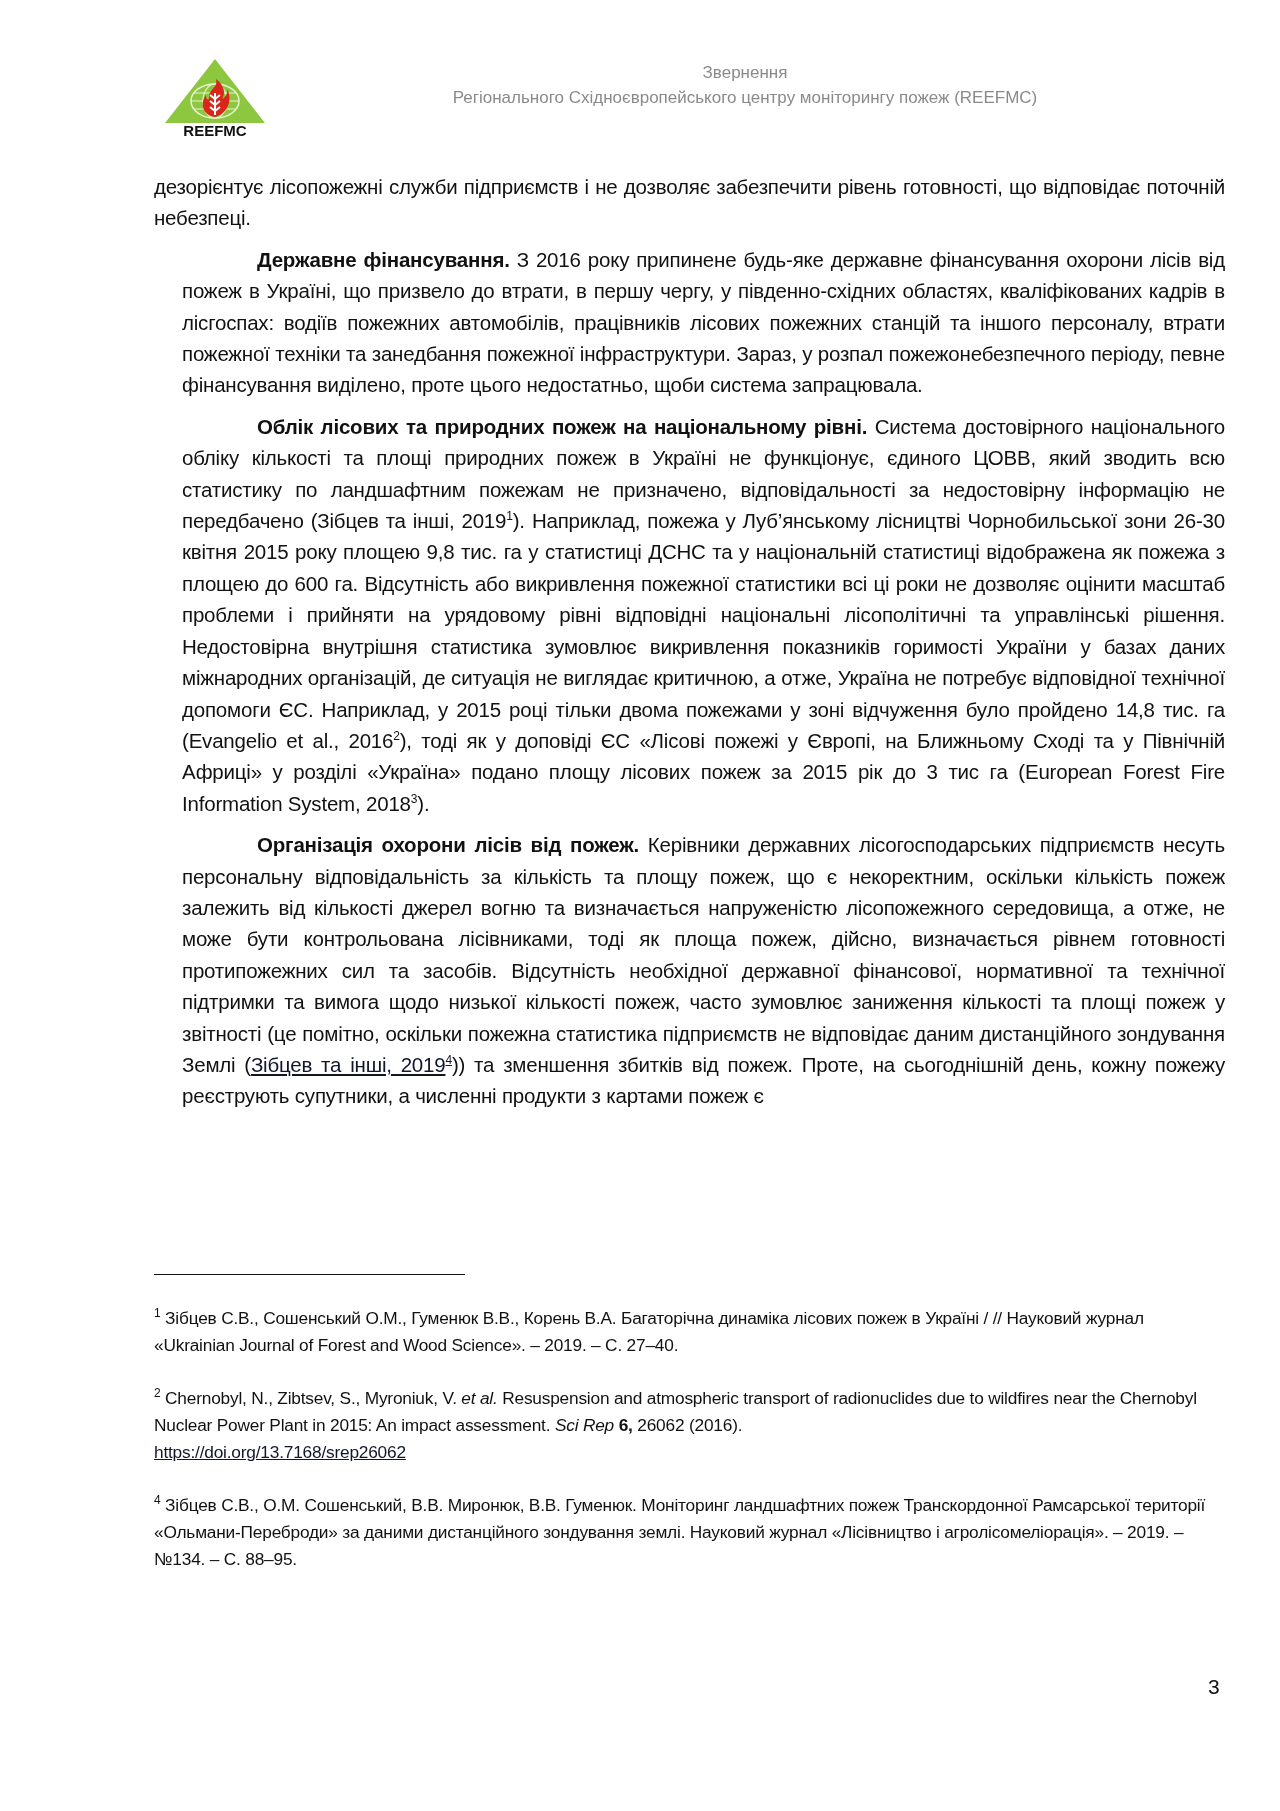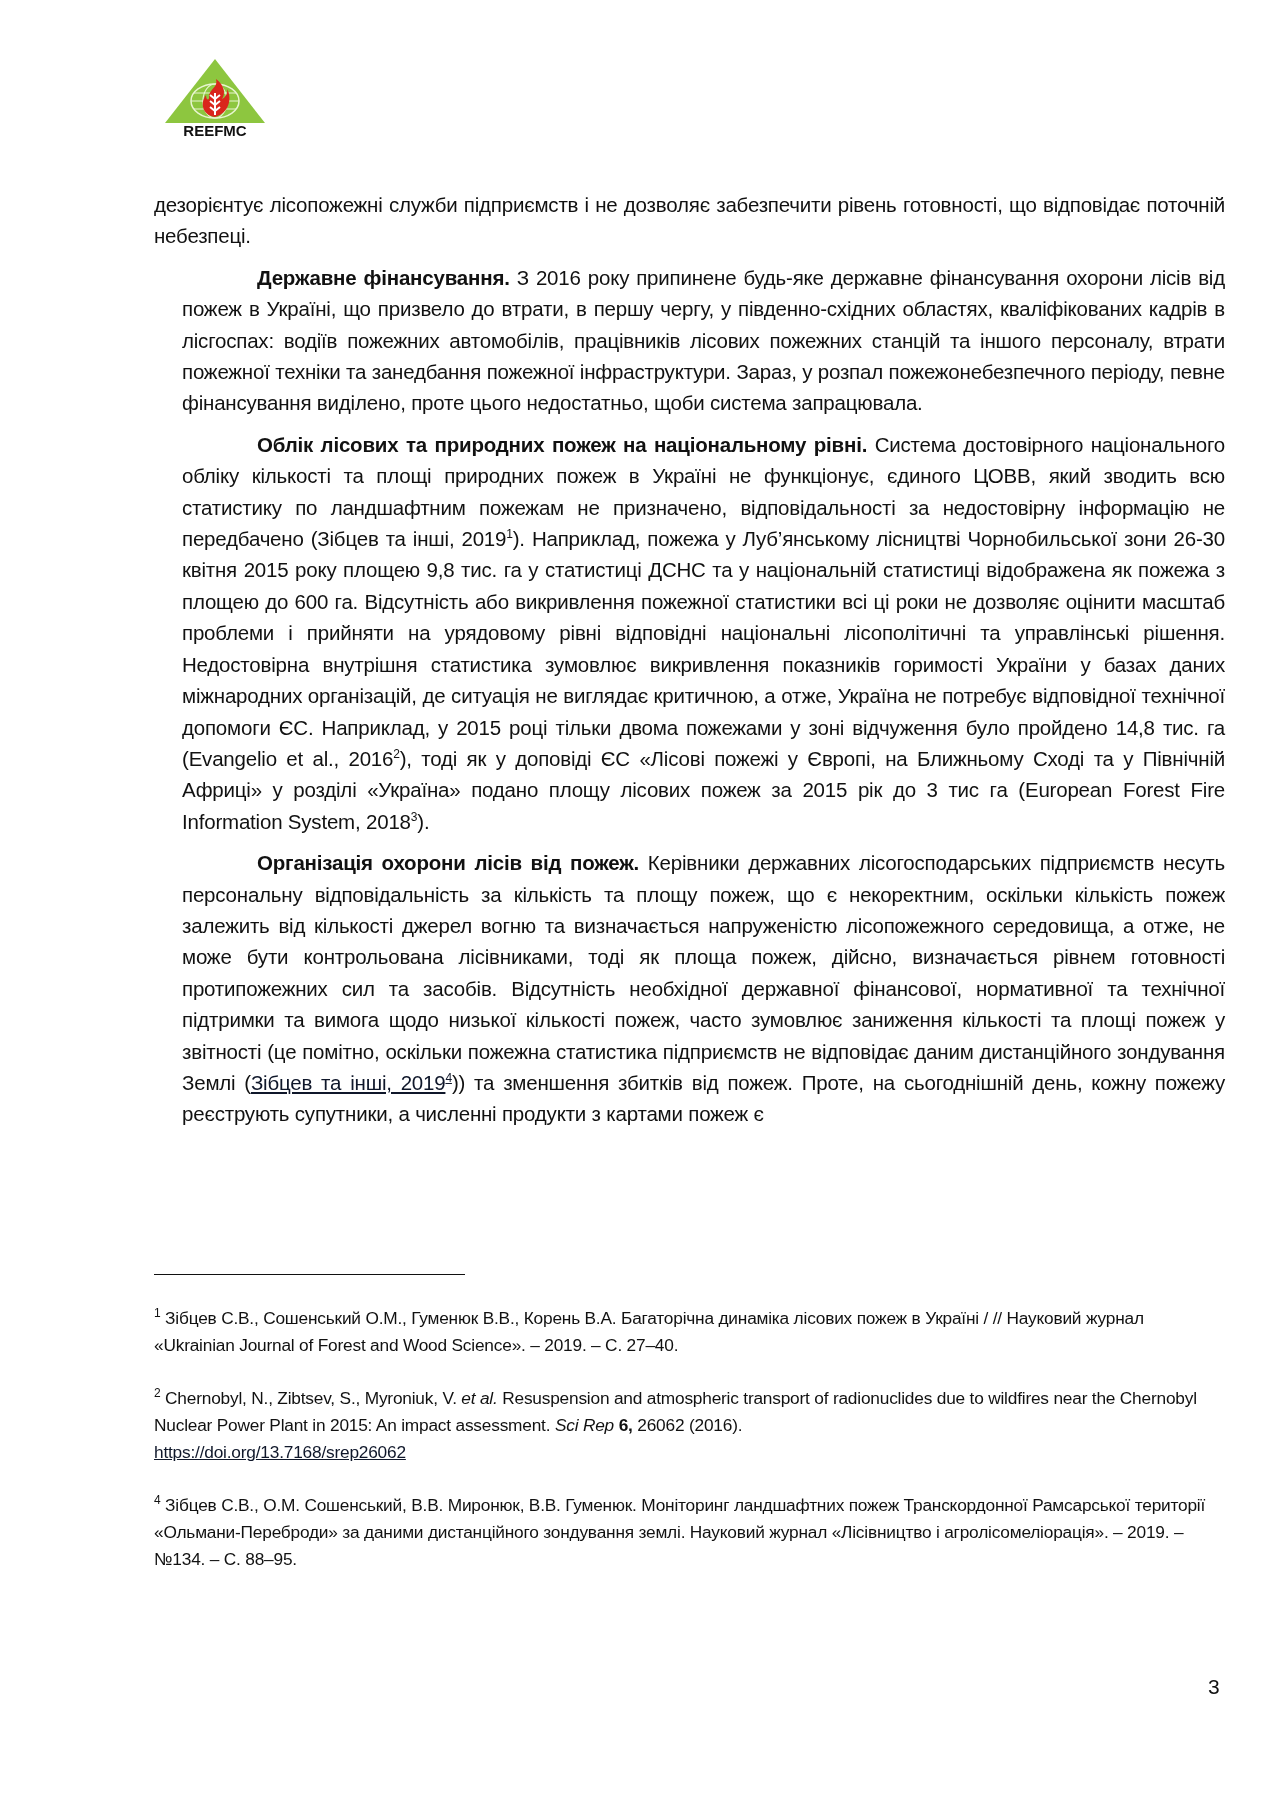--- a/index.html
+++ b/index.html
@@ -26,21 +26,21 @@
       left: 170px; top: 6px;
       width: 840px;
       text-align: center;
       color: #8a8a8a;
       font-size: 17px;
       line-height: 24.5px;
     }
     .header-text div { white-space: nowrap; }
     .body {
       position: absolute;
-      left: 154px; top: 189px;
+      left: 154px; top: 171px;
       width: 1071px;
     }
     .para {
       margin: 0;
       font-size: 20.5px;
       line-height: 31.4px;
       text-align: justify;
       letter-spacing: -0.2px;
     }
     .para.indent { text-indent: 75px; }
@@ -85,20 +85,22 @@
       <ellipse cx="55" cy="44" rx="12" ry="17" fill="none" stroke="#e8f5d0" stroke-width="1.2"></ellipse>
       <line x1="31" y1="44" x2="79" y2="44" stroke="#e8f5d0" stroke-width="1.2"></line>
       <line x1="34" y1="36" x2="76" y2="36" stroke="#e8f5d0" stroke-width="1"></line>
       <line x1="34" y1="52" x2="76" y2="52" stroke="#e8f5d0" stroke-width="1"></line>
       <path d="M55,60 C42,58 40,46 46,38 C46,44 50,44 49,38 C52,30 58,30 56,22 C64,28 66,36 62,42 C66,40 68,36 67,32 C72,40 70,56 55,60 Z" fill="#d9261c"></path>
       <path d="M55,58 L55,36 M55,42 L50,38 M55,42 L60,38 M55,48 L50,44 M55,48 L60,44 M55,54 L50,50 M55,54 L60,50" stroke="#ffffff" stroke-width="2" fill="none"></path>
       <text x="55" y="79" text-anchor="middle" font-family="Liberation Sans, sans-serif" font-weight="bold" font-size="15" fill="#111">REEFMC</text>
     </svg>
   </div>
   <div class="header-text">
+    <div>Звернення</div>
+    <div>Регіонального Східноєвропейського центру моніторингу пожеж (REEFMC)</div>
   </div>
 </div>
 
 <div class="body">
   <p class="para">
     <span>дезорієнтує лісопожежні служби підприємств і не дозволяє забезпечити рівень готовності, що відповідає поточній небезпеці.</span>
   </p>
 
   <p class="para indent">
     <b>Державне фінансування.</b><span> З 2016 року припинене будь-яке державне фінансування охорони лісів від пожеж в Україні, що призвело до втрати, в першу чергу, у південно-східних областях, кваліфікованих кадрів в лісгоспах: водіїв пожежних автомобілів, працівників лісових пожежних станцій та іншого персоналу, втрати пожежної техніки та занедбання пожежної інфраструктури.  Зараз, у розпал пожежонебезпечного періоду, певне фінансування виділено, проте цього недостатньо, щоби система запрацювала.</span>

